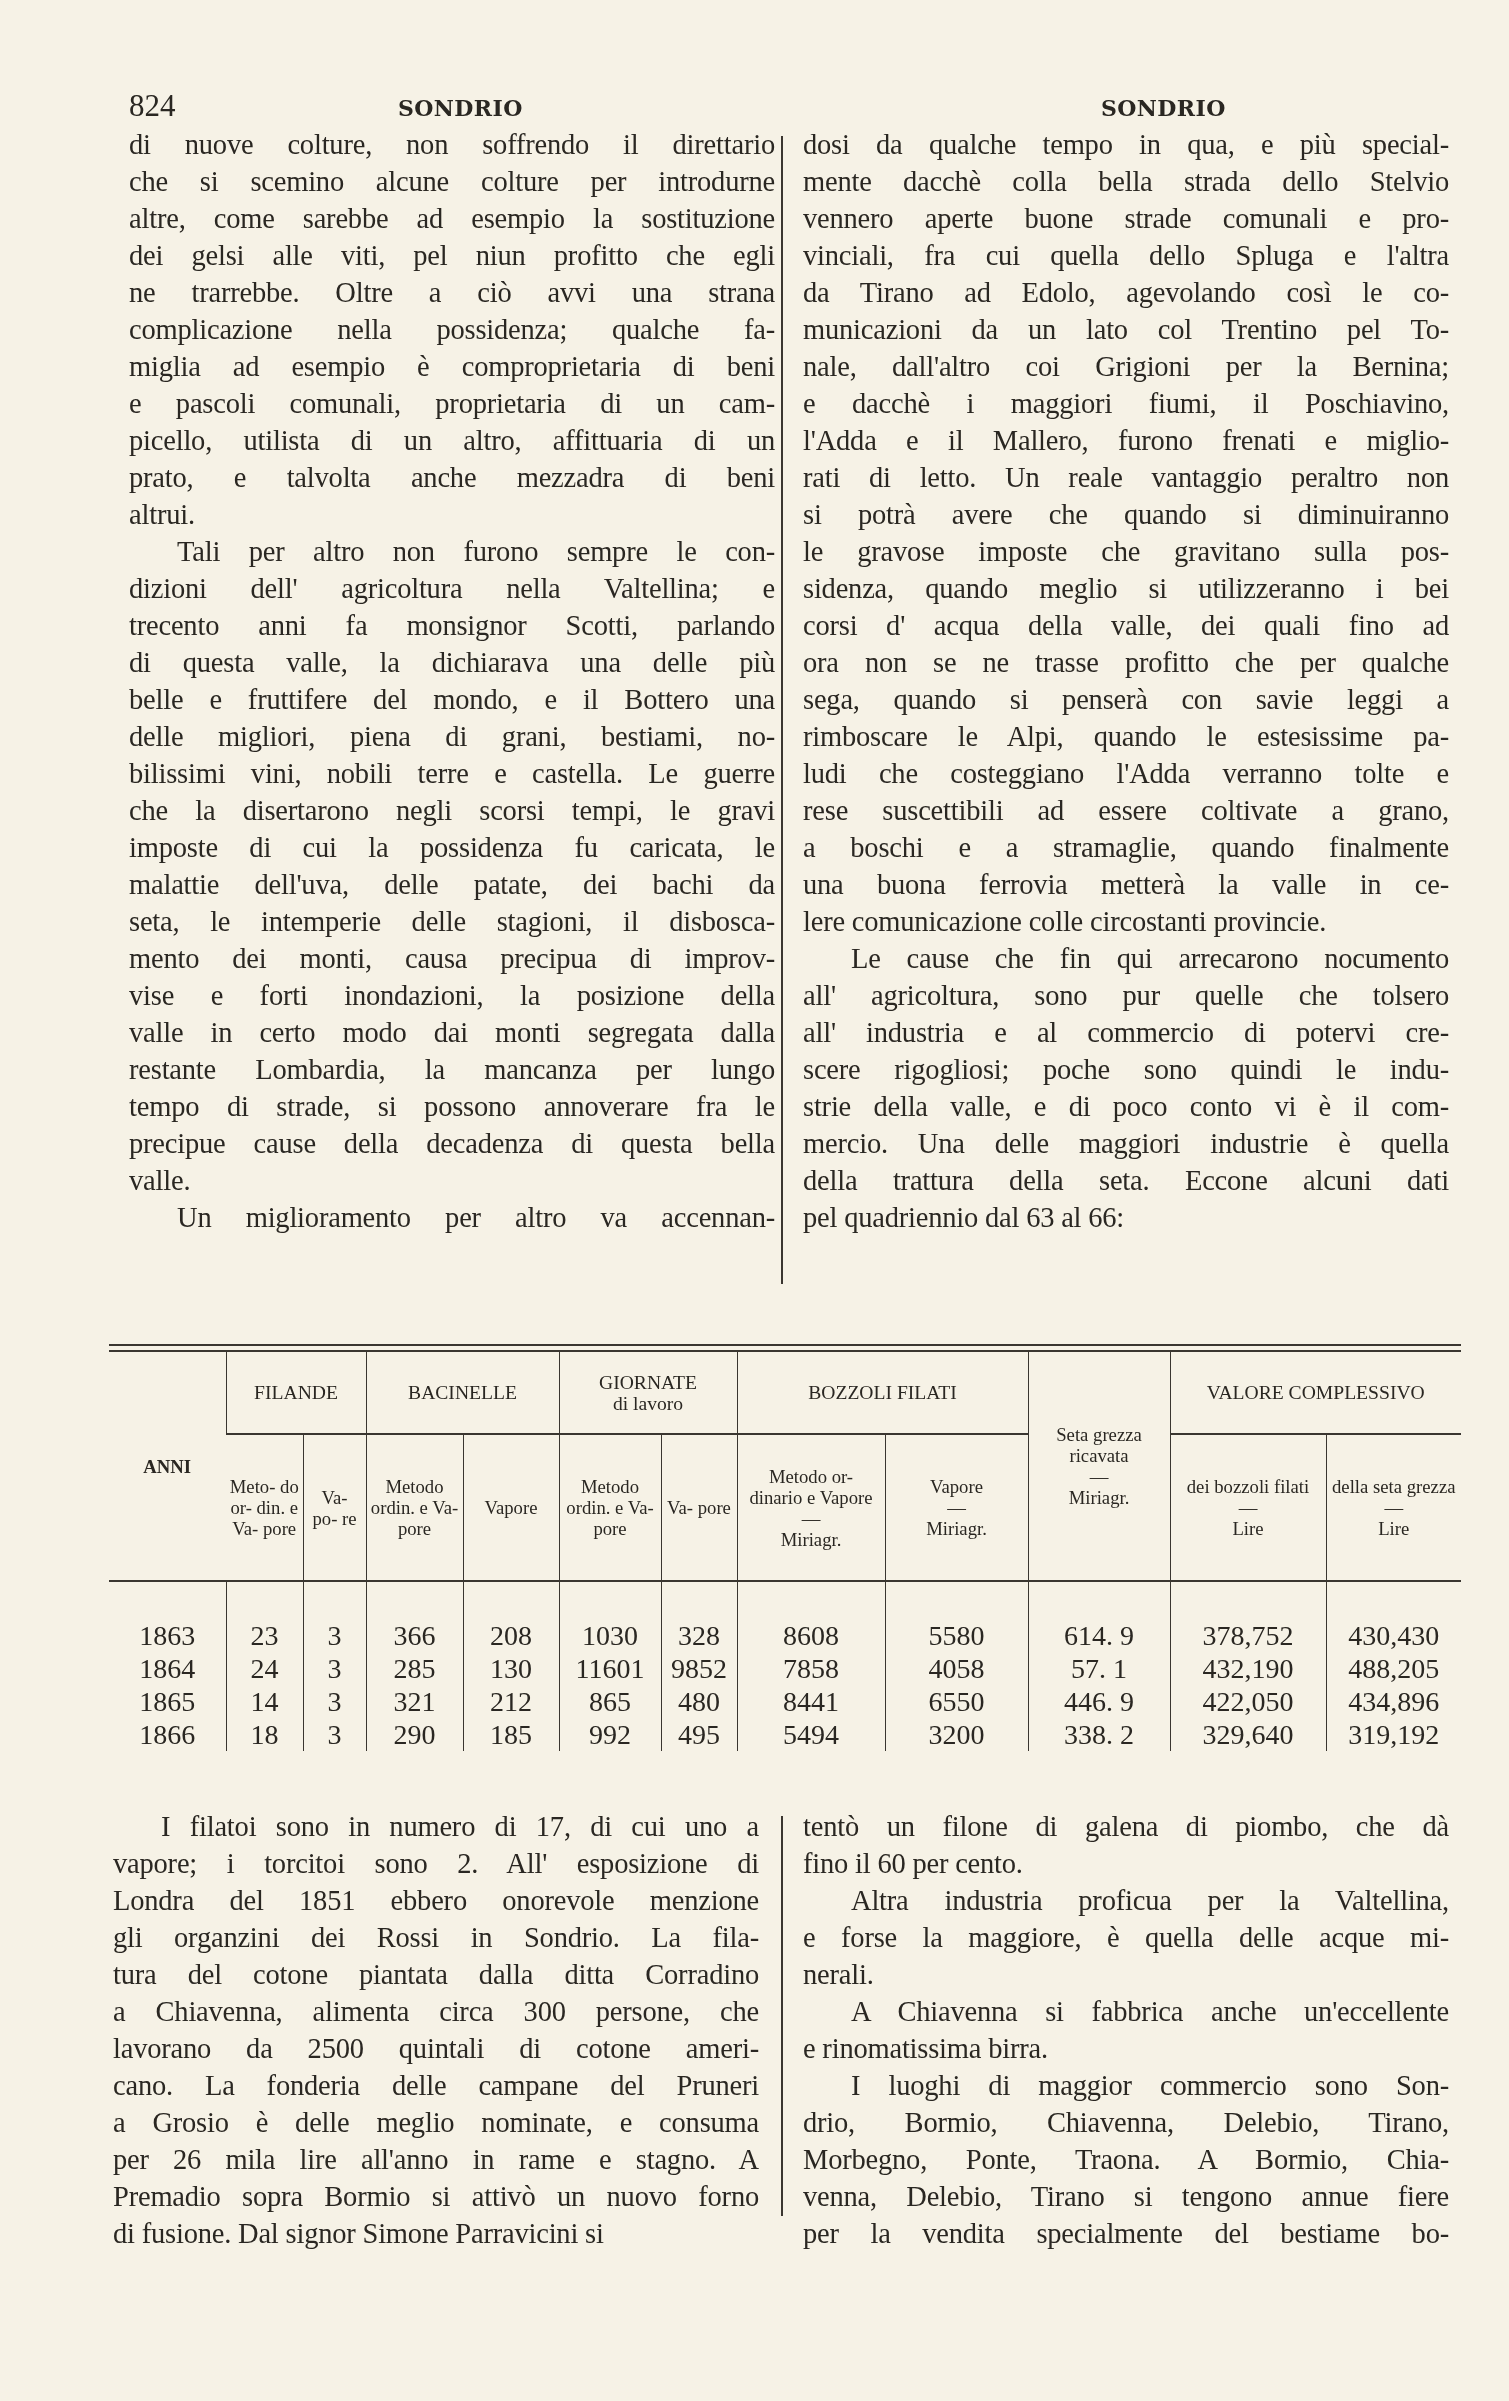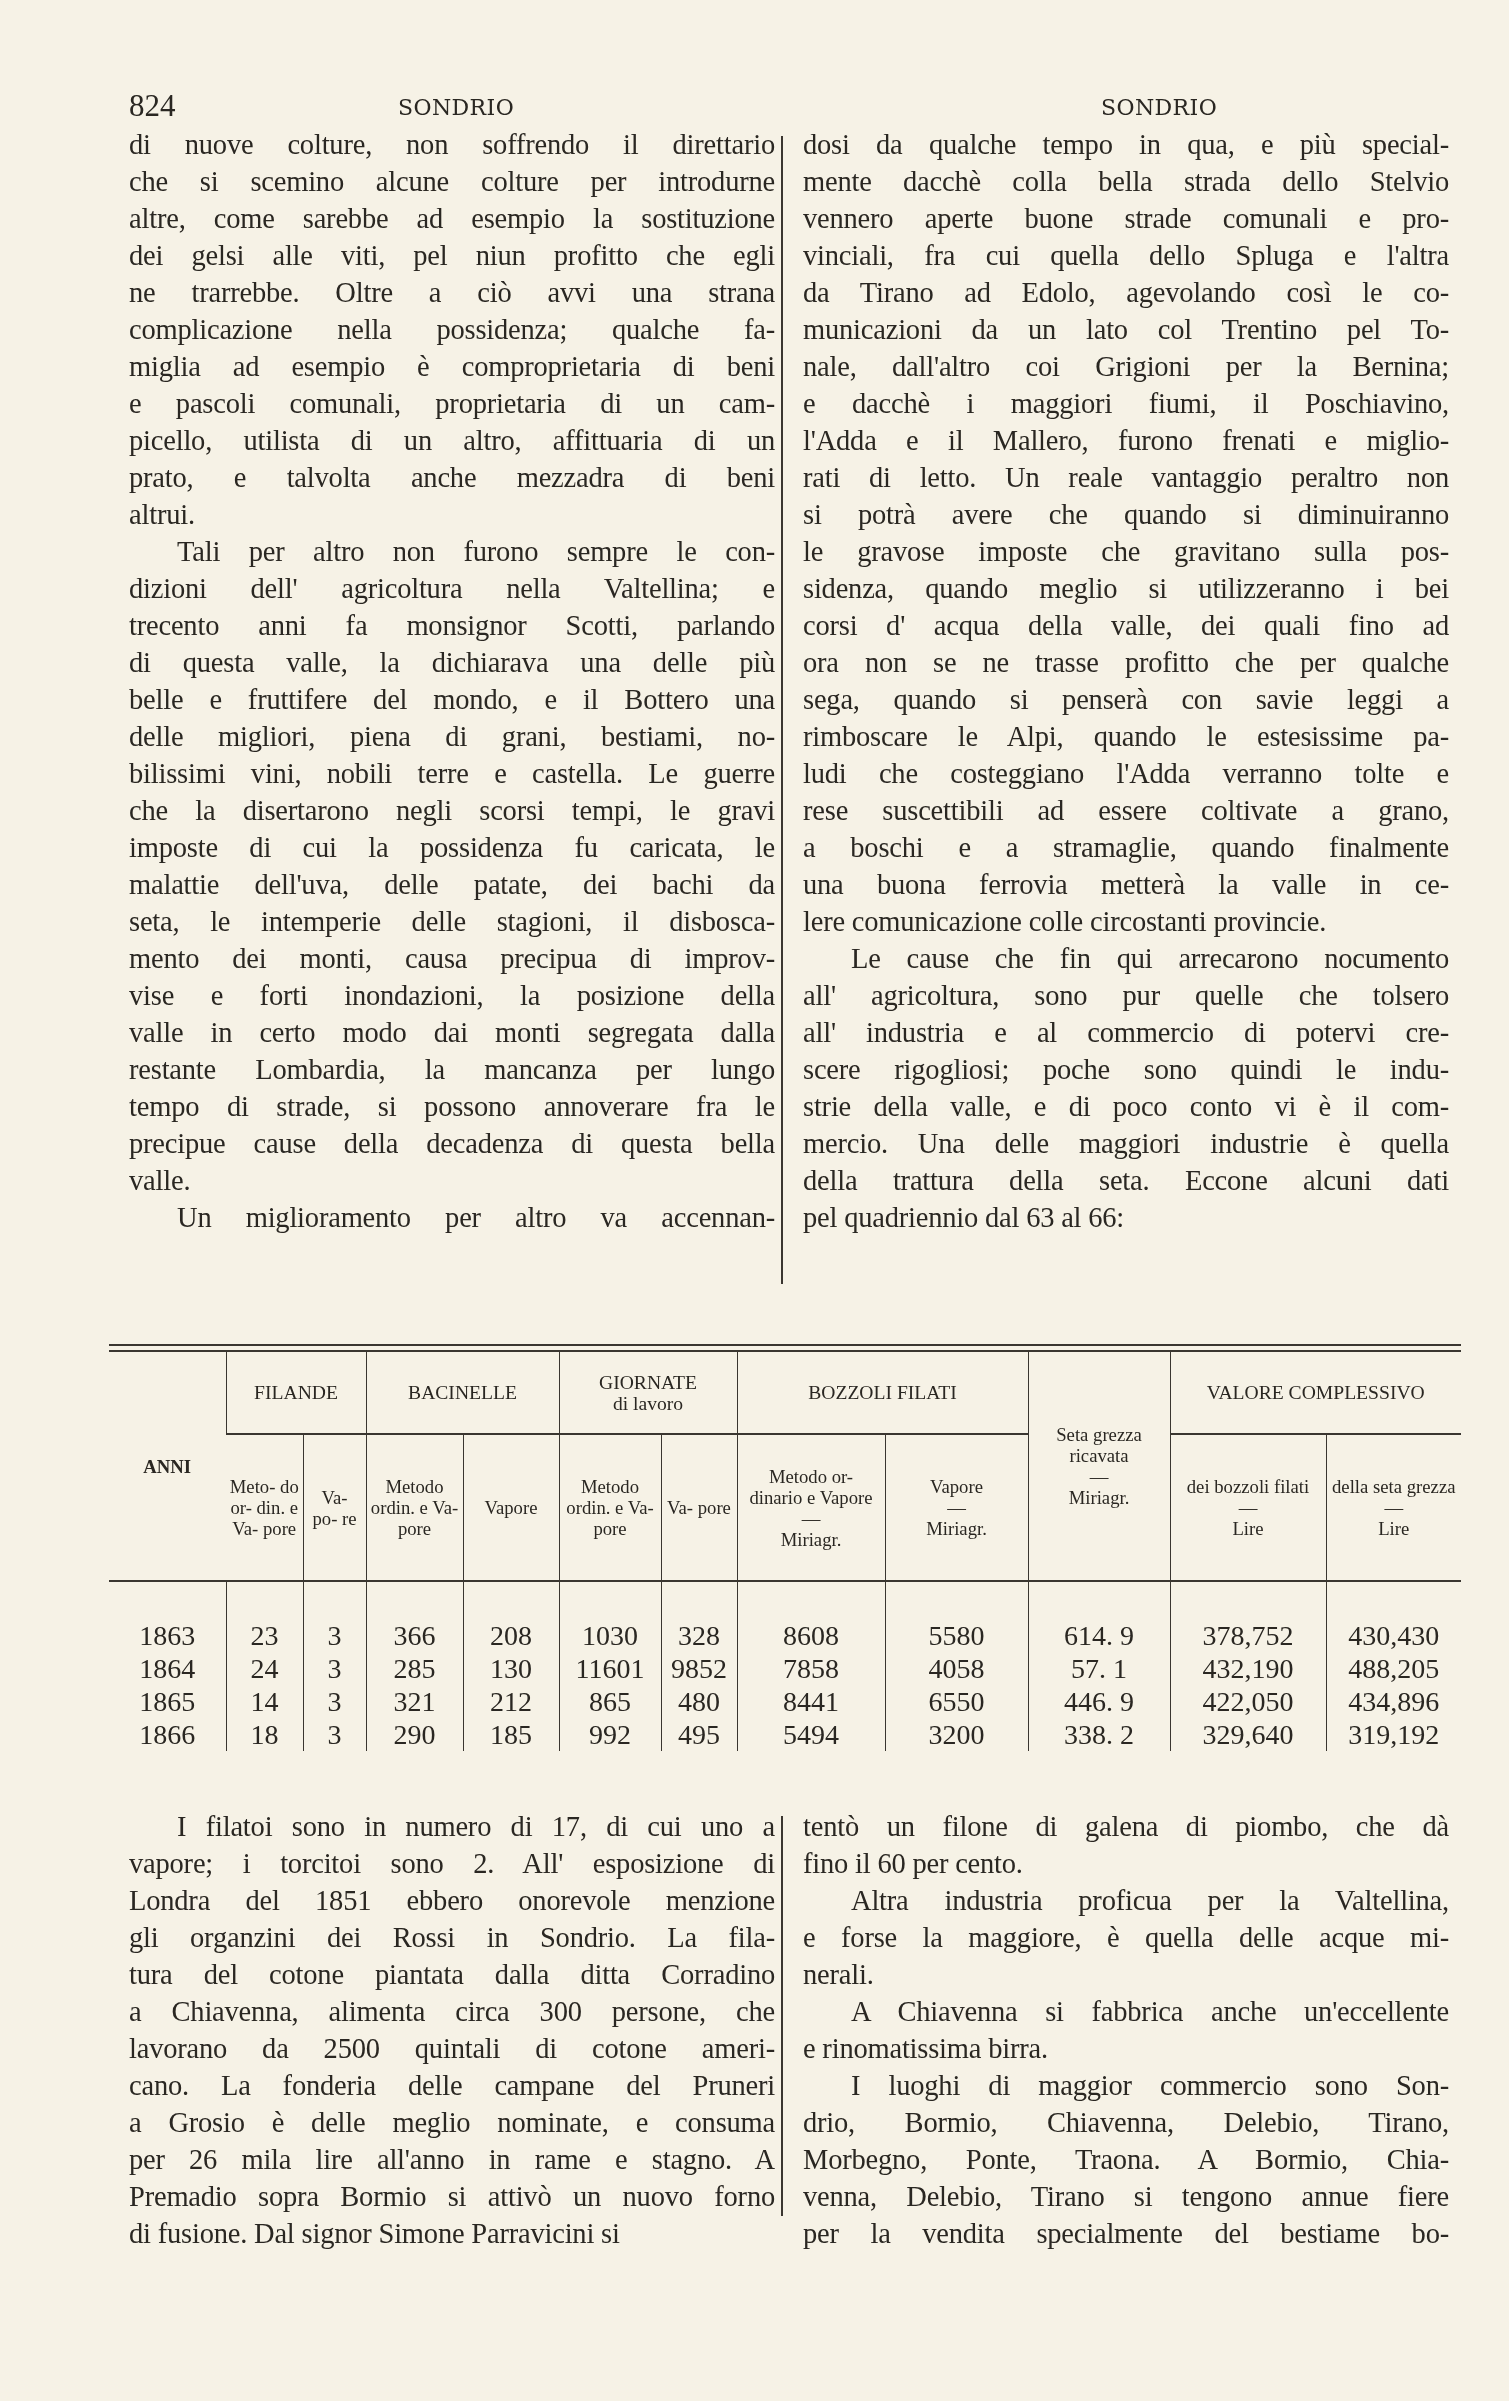--- a/index.html
+++ b/index.html
@@ -1,20 +1,20 @@
 <!DOCTYPE html>
 <html style="font-size:13.6px"><head>
 <meta charset="utf-8">
 <style>
   html, body { margin:0; padding:0; }
   body {
     width:1509px; height:2401px; background:#f6f2e6; color:#2a2722;
     font-family:"DejaVu Serif", "Liberation Serif", serif; position:relative; overflow:hidden;
   }
-  .runhead { position:absolute; top:95px; font-size:22px; font-weight:normal; letter-spacing:0.4px; }
+  .runhead { position:absolute; top:95px; font-size:22px; font-weight:bold; letter-spacing:0.4px; }
   .pageno { position:absolute; top:88px; left:129px; font-size:31px; font-family:"Liberation Serif", serif; }
   .col {
     position:absolute; width:646px; font-family:"Liberation Serif", serif;
     font-size:28.5px; line-height:37px; text-align:justify; text-align-last:justify;
     letter-spacing:-0.2px;
   }
   .col .ln { display:block; white-space:nowrap; text-align-last:justify; text-align:justify; height:37px; overflow:hidden; }
   .col .ln.last { text-align-last:left; }
   .col .ln.indent { padding-left:48px; }
   .colrule { position:absolute; width:1.7px; background:#3a3630; }
@@ -201,21 +201,21 @@
         <td class="num-r">495</td>
         <td>5494</td>
         <td>3200</td>
         <td>338. 2</td>
         <td>329,640</td>
         <td>319,192</td>
       </tr>
     </tbody>
 </table>
 
-<div class="col" id="ll" style="left:129px; top:1808px;">
+<div class="col" id="ll" style="left:113px; top:1808px;">
     <span class="ln indent">I filatoi sono in numero di 17, di cui uno a</span>
     <span class="ln">vapore; i torcitoi sono 2. All' esposizione di</span>
     <span class="ln">Londra del 1851 ebbero onorevole menzione</span>
     <span class="ln">gli organzini dei Rossi in Sondrio. La fila-</span>
     <span class="ln">tura del cotone piantata dalla ditta Corradino</span>
     <span class="ln">a Chiavenna, alimenta circa 300 persone, che</span>
     <span class="ln">lavorano da 2500 quintali di cotone ameri-</span>
     <span class="ln">cano. La fonderia delle campane del Pruneri</span>
     <span class="ln">a Grosio è delle meglio nominate, e consuma</span>
     <span class="ln">per 26 mila lire all'anno in rame e stagno. A</span>

